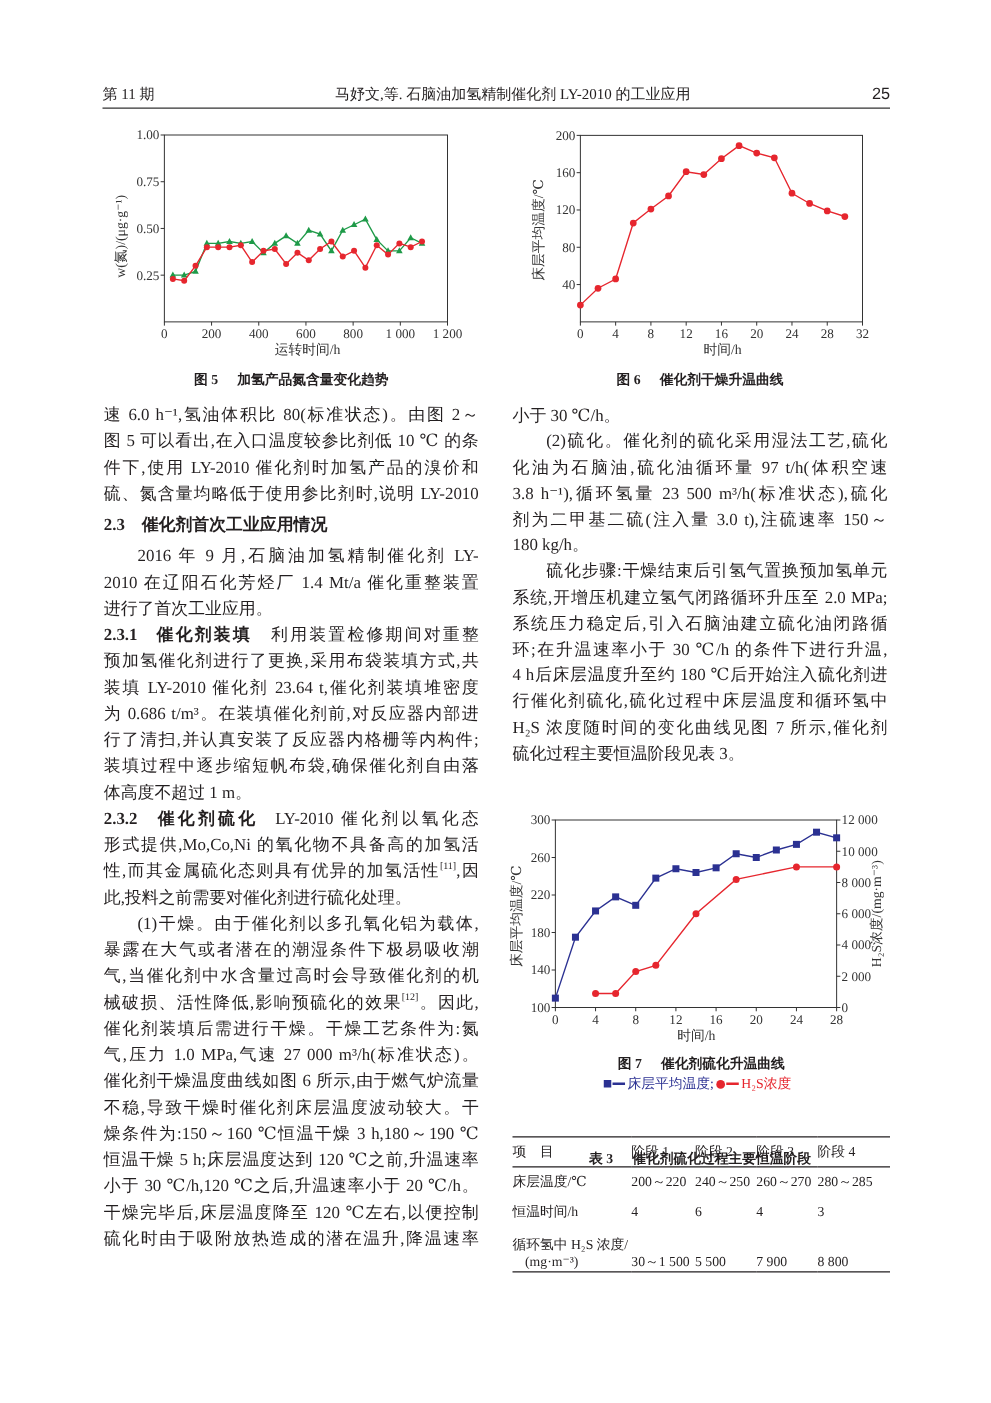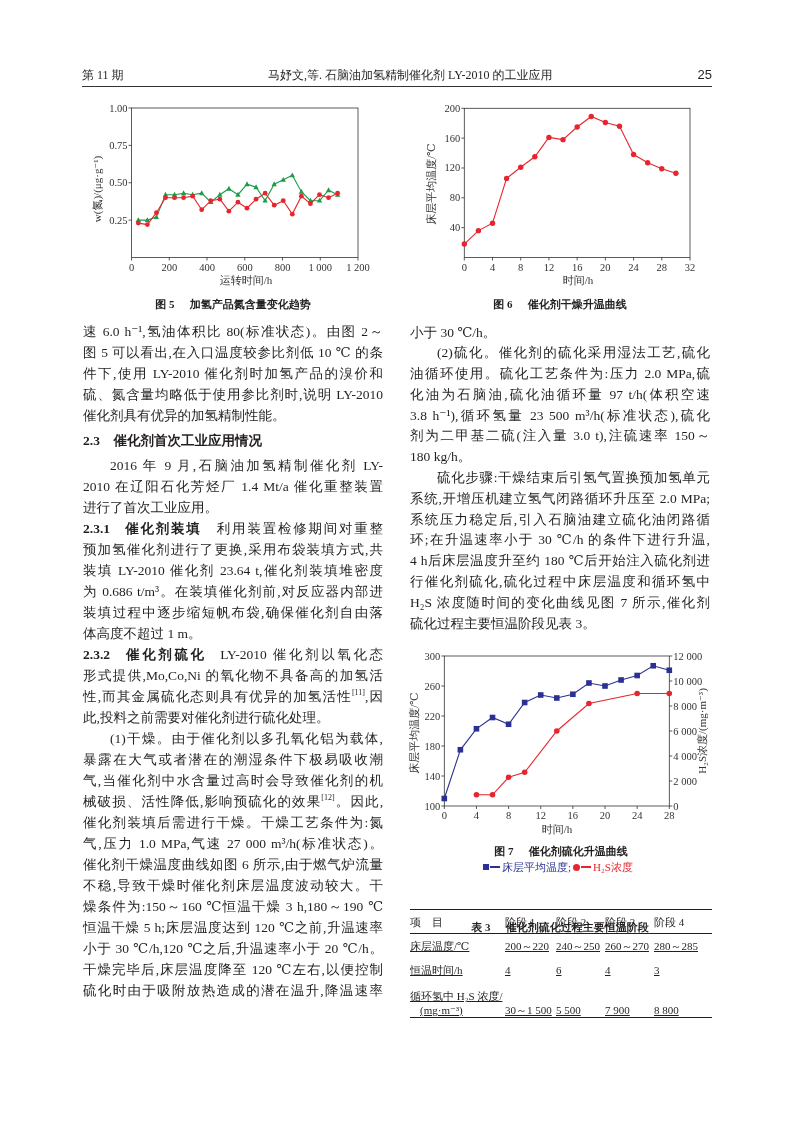--- a/index.html
+++ b/index.html
@@ -30,21 +30,21 @@
 svg .tk{stroke:#333;stroke-width:0.8;}
 svg .tl{font-family:"Liberation Serif","DejaVu Serif",serif;font-size:10.5px;fill:#333;}
 .legend{font-size:11px;line-height:14px;display:flex;align-items:flex-start;}
 .sw-sq{display:inline-block;width:6px;height:6px;}
 .sw-ci{display:inline-block;width:7px;height:7px;border-radius:50%;}
 .sw-ln{display:inline-block;width:10px;height:1.6px;margin:0 2px 0 1px;}
 .legend .li{display:inline-flex;align-items:center;}
 table.t3{position:absolute;left:410px;top:909px;width:302px;border-collapse:collapse;table-layout:fixed;font-size:11px;}
 .t3 th,.t3 td{font-weight:normal;padding:0;text-align:left;vertical-align:middle;white-space:nowrap;line-height:14px;}
 .t3 thead tr{height:24px;border-top:1.3px solid #231f20;border-bottom:0.7px solid #231f20;}
-.t3 tbody tr{height:24px;text-decoration:underline;}
+.t3 tbody tr{height:24px;}
 .t3 tbody tr.tall{height:36px;border-bottom:1.3px solid #231f20;}
 .t3 td.lab{text-align:left;}
 .t3 tr.tall td{vertical-align:bottom;padding-bottom:0;}
 .t3 .l2{display:block;padding-left:10px;}
 .t3 .l1{display:block;}
 </style>
 </head>
 <body>
 
 <div class="a hdr" style="left:82px">第 11 期</div>
@@ -188,35 +188,35 @@
     <span>图 6</span><span class="gap2"></span><span>催化剂干燥升温曲线</span>
   </div>
 </div>
 
 <div class="col left">
   <div>
     <span class="ln">速 6.0 h⁻¹,氢油体积比 80(标准状态)。由图 2～</span>
     <span class="ln">图 5 可以看出,在入口温度较参比剂低 10 ℃ 的条</span>
     <span class="ln">件下,使用 LY-2010 催化剂时加氢产品的溴价和</span>
     <span class="ln">硫、氮含量均略低于使用参比剂时,说明 LY-2010</span>
-    <span class="ln end">催化剂具有优异的加氢精制性能。</span>
   </div>
   <div class="ln end hd sec">
     <span>2.3</span><span class="gap"></span><span>催化剂首次工业应用情况</span>
   </div>
   <div>
     <span class="ln ind">2016 年 9 月,石脑油加氢精制催化剂 LY-</span>
     <span class="ln">2010 在辽阳石化芳烃厂 1.4 Mt/a 催化重整装置</span>
     <span class="ln end">进行了首次工业应用。</span>
   </div>
   <div>
     <span class="ln"><span class="hd">2.3.1</span><span class="gap"></span><span class="hd">催化剂装填</span><span class="gap"></span><span>利用装置检修期间对重整</span></span>
     <span class="ln">预加氢催化剂进行了更换,采用布袋装填方式,共</span>
     <span class="ln">装填 LY-2010 催化剂 23.64 t,催化剂装填堆密度</span>
     <span class="ln">为 0.686 t/m³。在装填催化剂前,对反应器内部进</span>
+    <span class="ln">行了清扫,并认真安装了反应器内格栅等内构件;</span>
     <span class="ln">装填过程中逐步缩短帆布袋,确保催化剂自由落</span>
     <span class="ln end">体高度不超过 1 m。</span>
   </div>
   <div>
     <span class="ln"><span class="hd">2.3.2</span><span class="gap"></span><span class="hd">催化剂硫化</span><span class="gap"></span><span>LY-2010 催化剂以氧化态</span></span>
     <span class="ln">形式提供,Mo,Co,Ni 的氧化物不具备高的加氢活</span>
     <span class="ln"><span>性,而其金属硫化态则具有优异的加氢活性</span><sup class="ref">[11]</sup><span>,因</span></span>
     <span class="ln end">此,投料之前需要对催化剂进行硫化处理。</span>
   </div>
   <div>
@@ -233,21 +233,20 @@
     <span class="ln">小于 30 ℃/h,120 ℃之后,升温速率小于 20 ℃/h。</span>
     <span class="ln">干燥完毕后,床层温度降至 120 ℃左右,以便控制</span>
     <span class="ln">硫化时由于吸附放热造成的潜在温升,降温速率</span>
   </div>
 </div>
 
 <div class="col right">
   <span class="ln end">小于 30 ℃/h。</span>
   <div>
     <span class="ln ind">(2)硫化。催化剂的硫化采用湿法工艺,硫化</span>
-    <span class="ln">油循环使用。硫化工艺条件为:压力 2.0 MPa,硫</span>
     <span class="ln">化油为石脑油,硫化油循环量 97 t/h(体积空速</span>
     <span class="ln">3.8 h⁻¹),循环氢量 23 500 m³/h(标准状态),硫化</span>
     <span class="ln">剂为二甲基二硫(注入量 3.0 t),注硫速率 150～</span>
     <span class="ln end">180 kg/h。</span>
   </div>
   <div>
     <span class="ln ind">硫化步骤:干燥结束后引氢气置换预加氢单元</span>
     <span class="ln">系统,开增压机建立氢气闭路循环升压至 2.0 MPa;</span>
     <span class="ln">系统压力稳定后,引入石脑油建立硫化油闭路循</span>
     <span class="ln">环;在升温速率小于 30 ℃/h 的条件下进行升温,</span>

